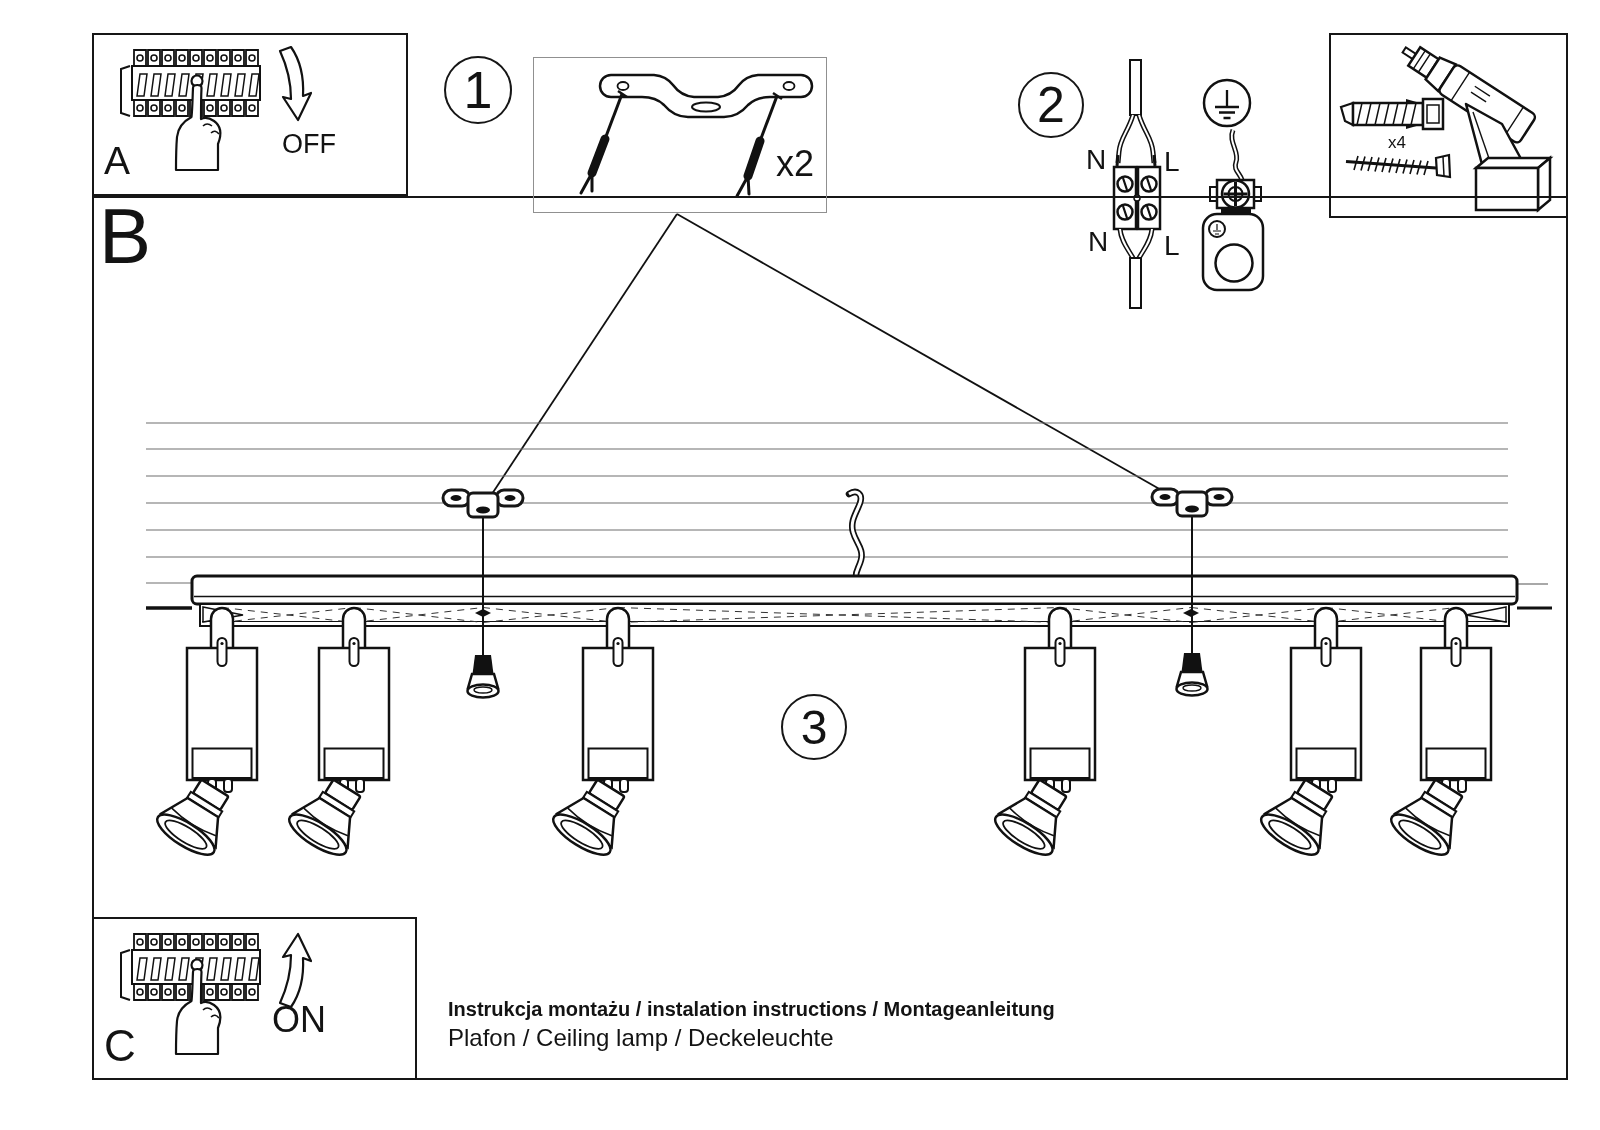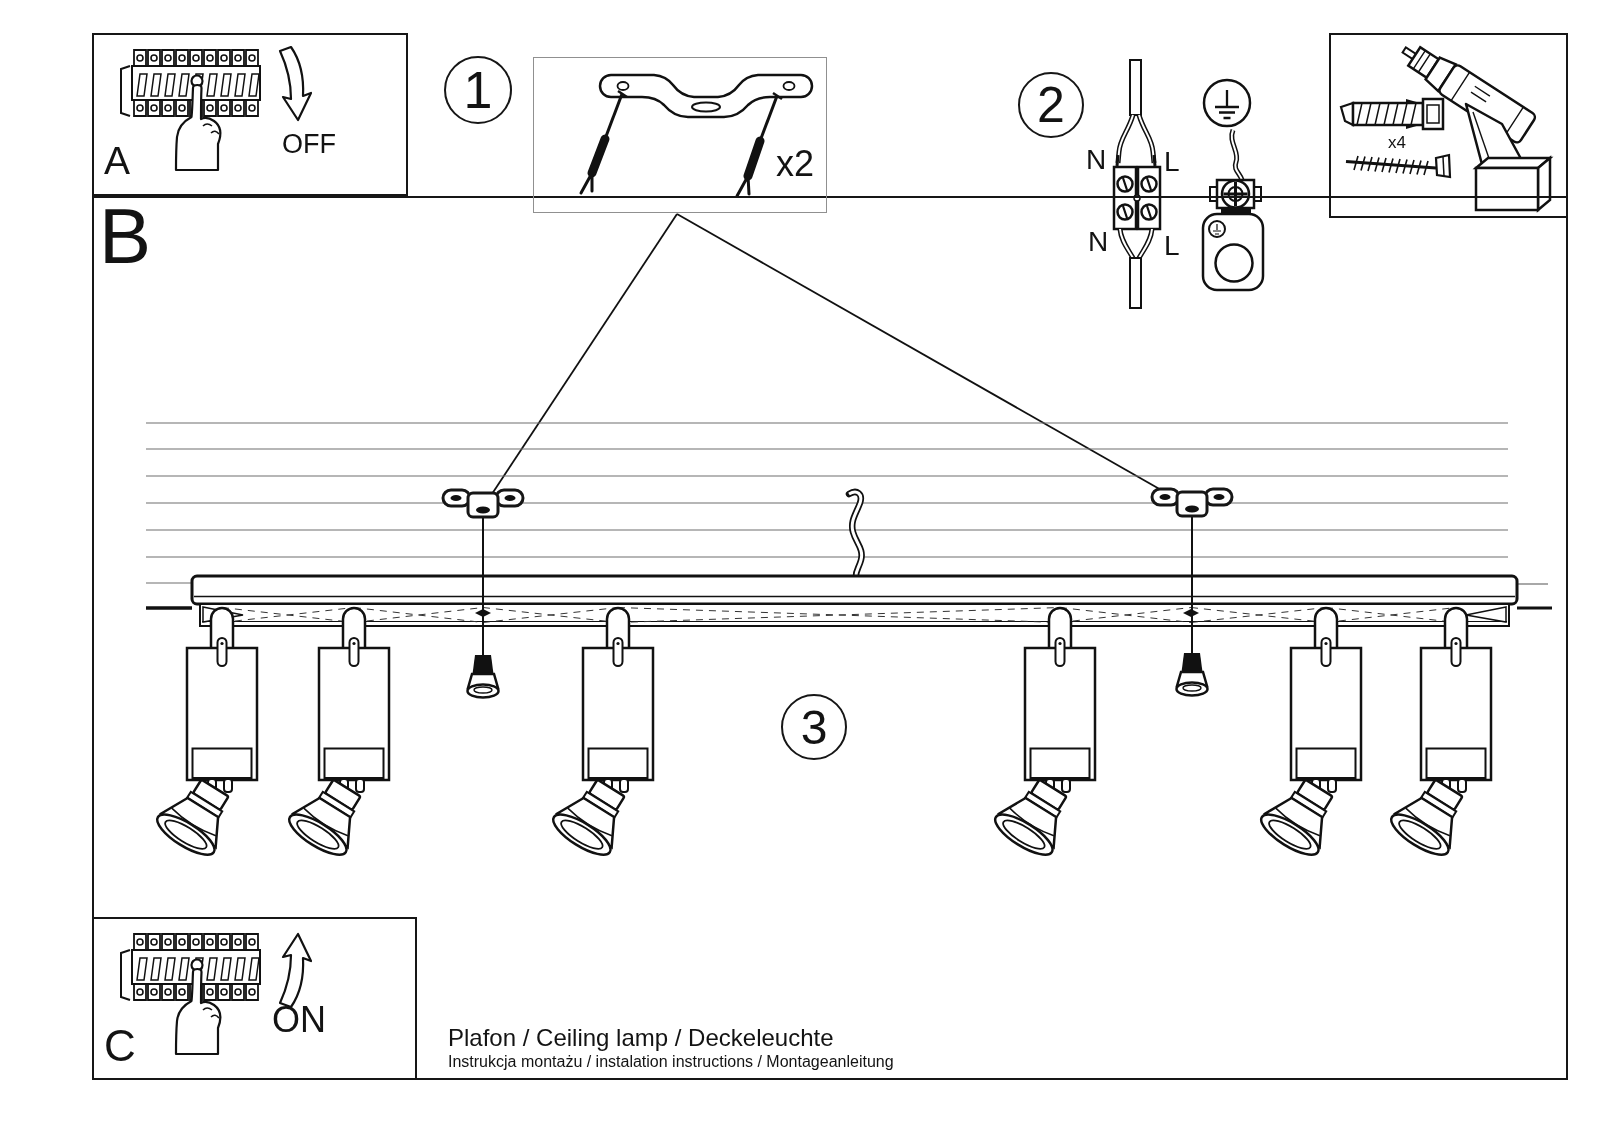--- a/index.html
+++ b/index.html
@@ -257,16 +257,16 @@
 <div class="lbl" style="left:282px;top:131px;font-size:27px;">OFF</div>
 <div class="lbl" style="left:99px;top:197px;font-size:78px;">B</div>
 <div class="lbl" style="left:760px;top:146px;font-size:36px;margin-left:16px;">x2</div>
 <div class="lbl" style="left:1086px;top:146px;font-size:28px;">N</div>
 <div class="lbl" style="left:1164px;top:148px;font-size:28px;">L</div>
 <div class="lbl" style="left:1088px;top:228px;font-size:28px;">N</div>
 <div class="lbl" style="left:1164px;top:232px;font-size:28px;">L</div>
 <div class="lbl" style="left:1388px;top:134px;font-size:17px;text-align:right;">x4</div>
 <div class="lbl" style="left:104px;top:1024px;font-size:44px;">C</div>
 <div class="lbl" style="left:272px;top:1002px;font-size:36px;text-align:right;">ON</div>
-<div class="lbl" style="left:448px;top:1054px;font-size:16px;">Instrukcja montażu / instalation instructions / Montageanleitung</div>
+<div class="lbl" style="left:448px;top:999px;font-size:20px;font-weight:bold;">Instrukcja montażu / instalation instructions / Montageanleitung</div>
 <div class="lbl" style="left:448px;top:1026px;font-size:24px;">Plafon / Ceiling lamp / Deckeleuchte</div>
 
 </div>
 
 </body></html>

